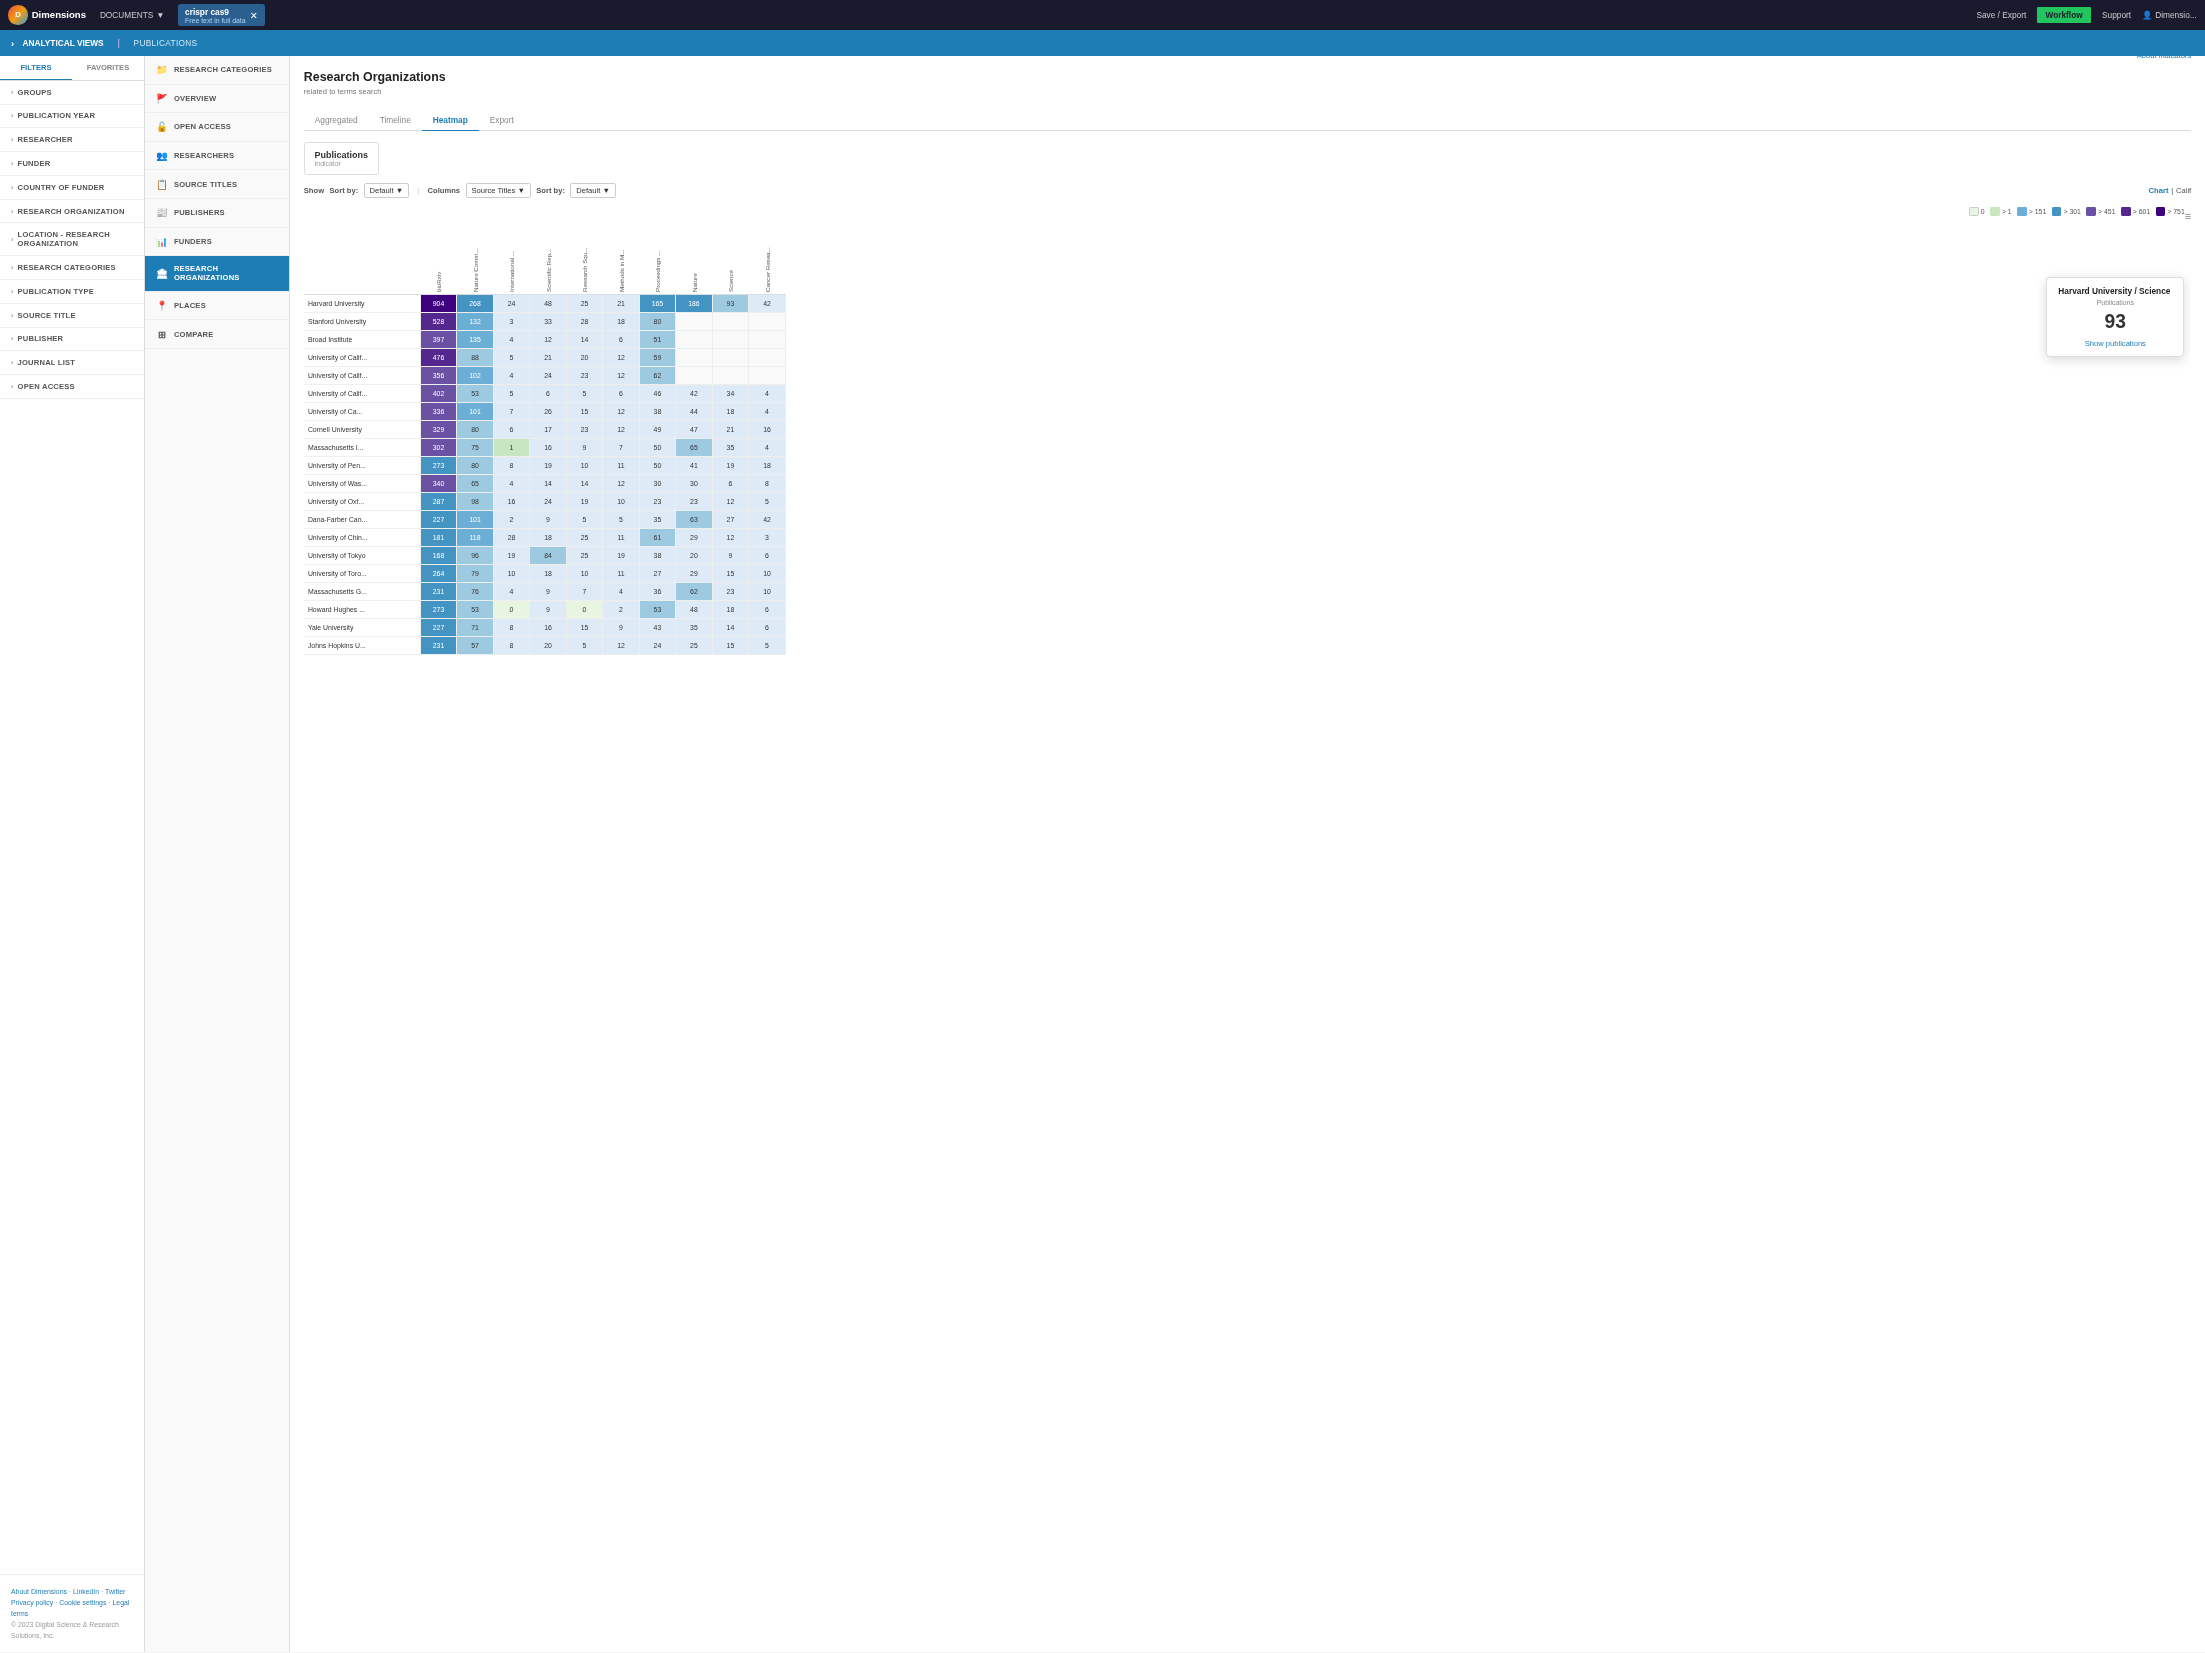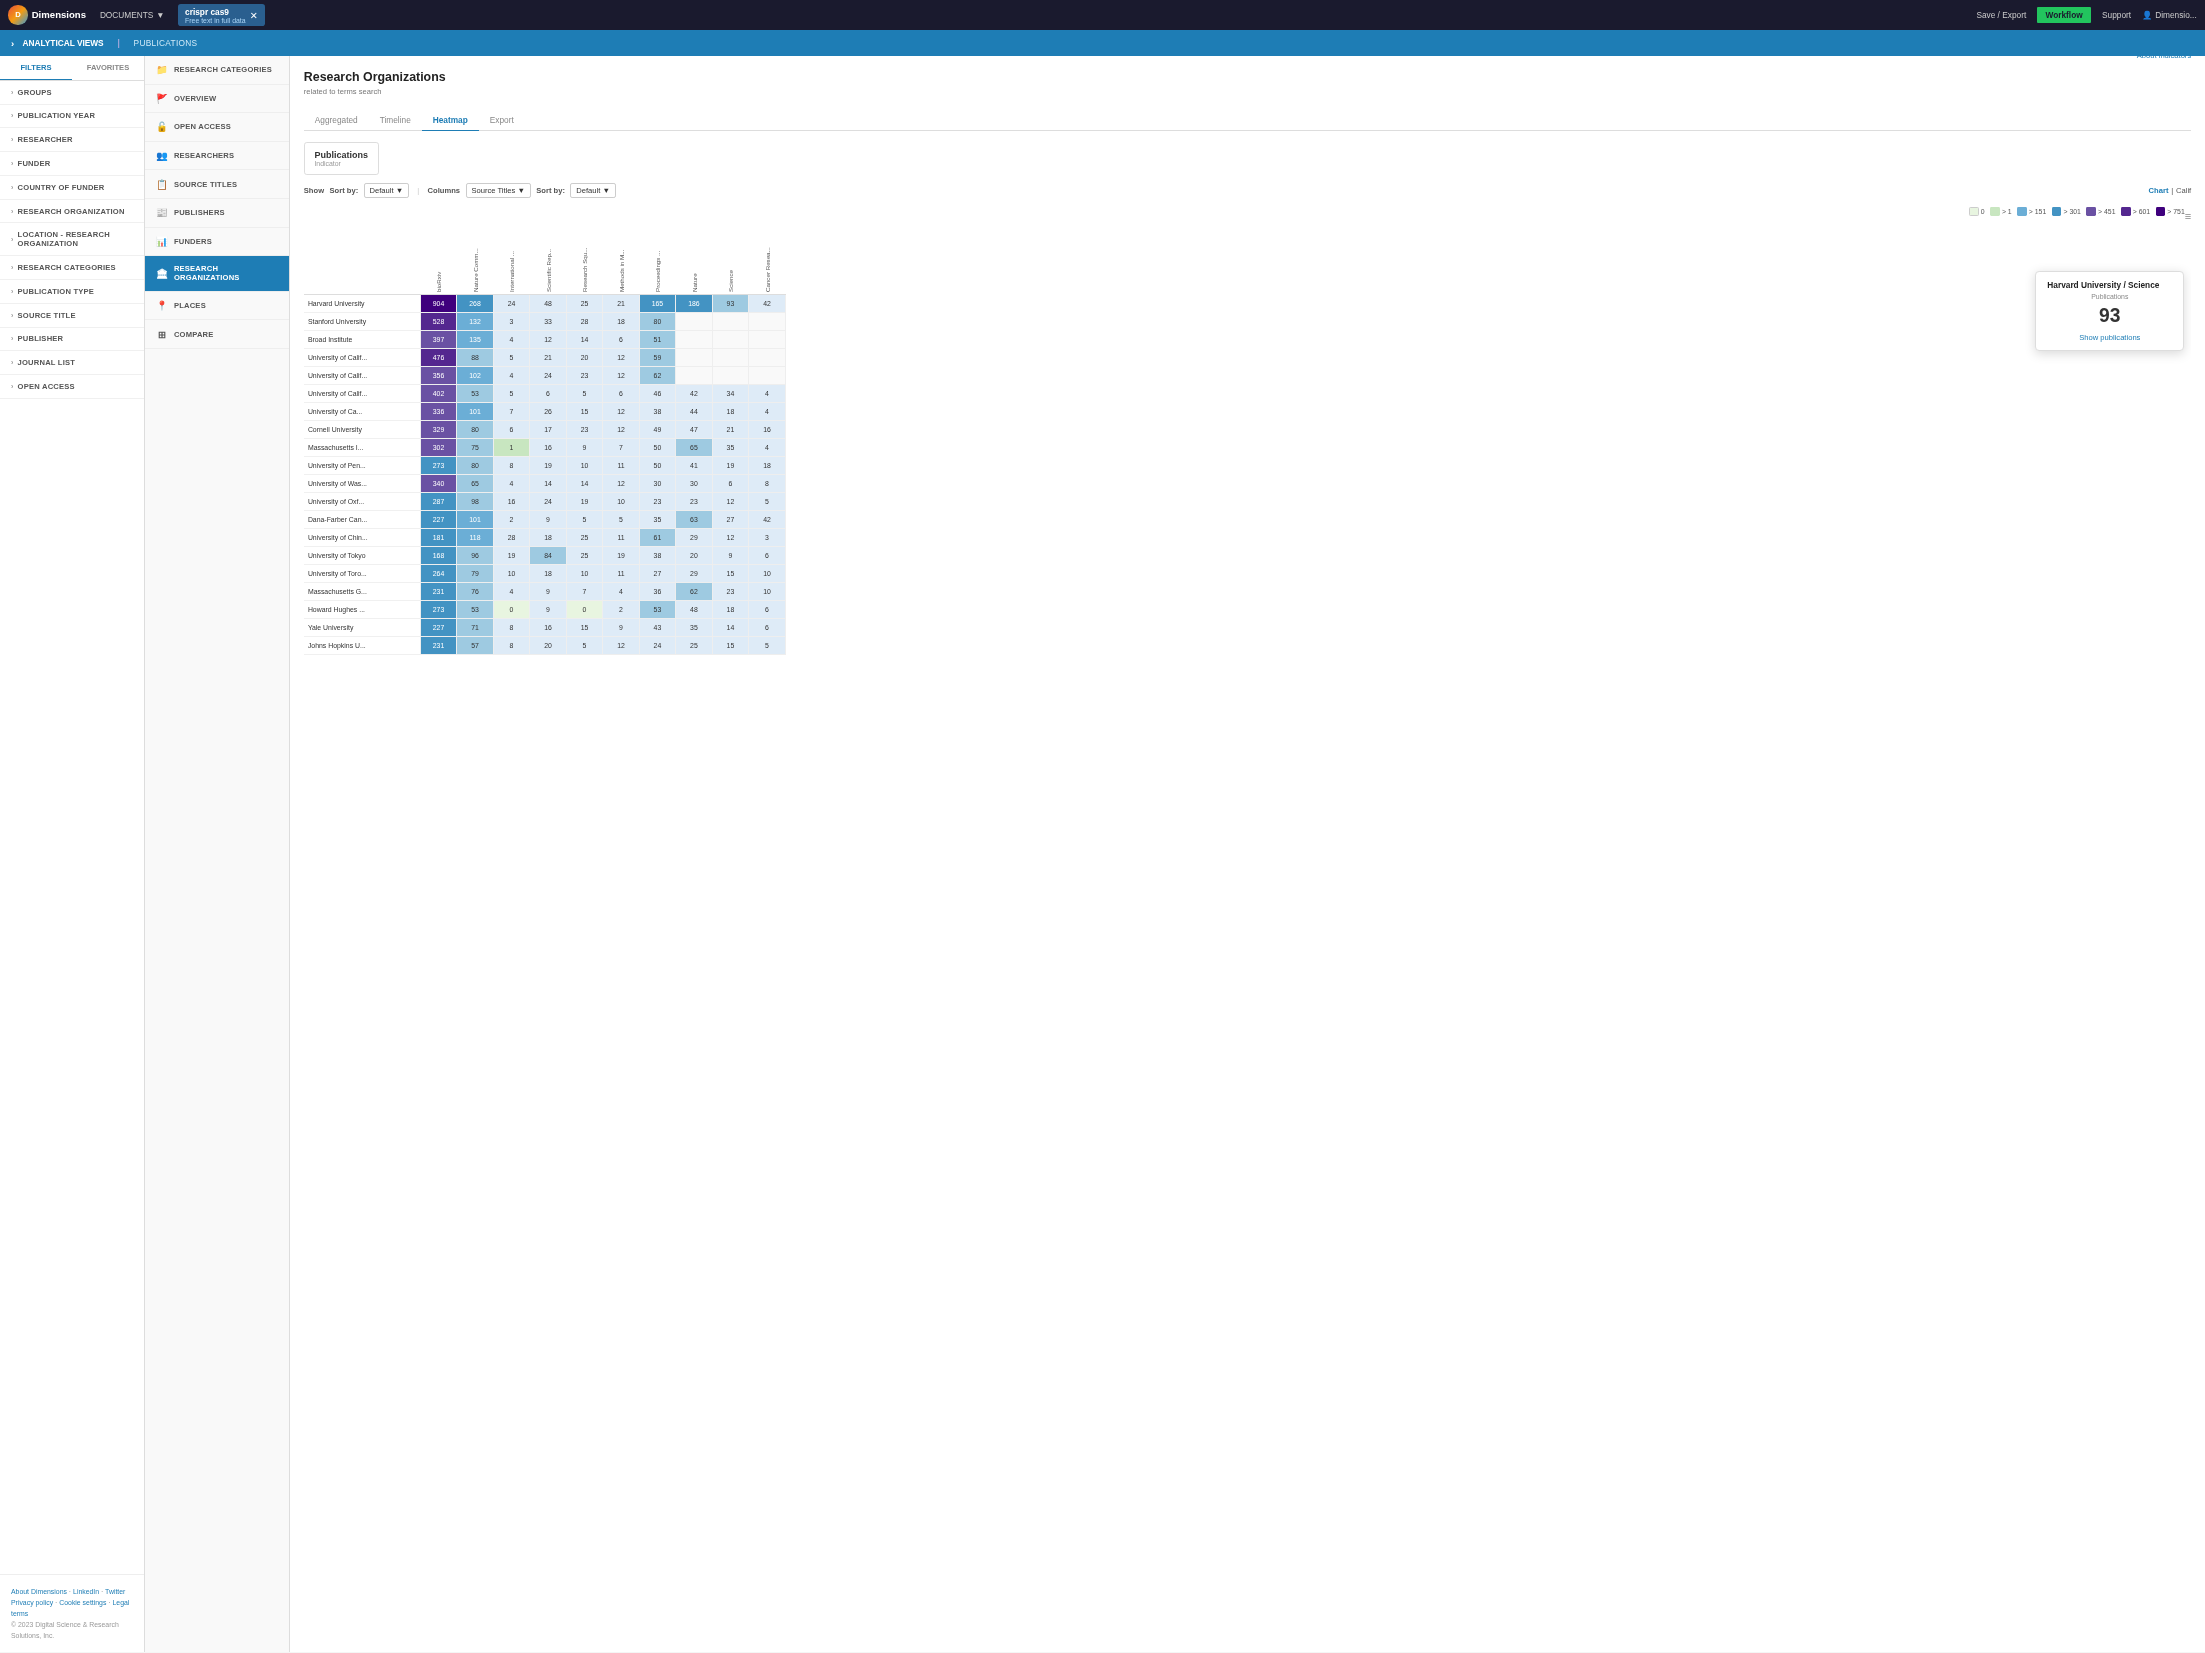--- a/index.html
+++ b/index.html
@@ -637,21 +637,21 @@
               <td style="background: rgb(222, 235, 247); color: rgb(51, 51, 51);">5</td>
               <td style="background: rgb(222, 235, 247); color: rgb(51, 51, 51);">12</td>
               <td style="background: rgb(222, 235, 247); color: rgb(51, 51, 51);">24</td>
               <td style="background: rgb(222, 235, 247); color: rgb(51, 51, 51);">25</td>
               <td style="background: rgb(222, 235, 247); color: rgb(51, 51, 51);">15</td>
               <td style="background: rgb(222, 235, 247); color: rgb(51, 51, 51);">5</td>
             </tr>
           </tbody>
       </table>
 
-      <div class="tooltip" style="top: 38px; right: 6.9px; width: 149px;">
+      <div class="tooltip" style="top: 44px; right: 6.9px; width: 138px;">
         <div class="tooltip-title">Harvard University / Science</div>
         <div style="font-size:6.9px; color:#888; text-align:center;">Publications</div>
         <div class="tooltip-count">93</div>
         <a class="tooltip-link">Show publications</a>
       </div>
     </div>
   </div>
 </div>
 
 

